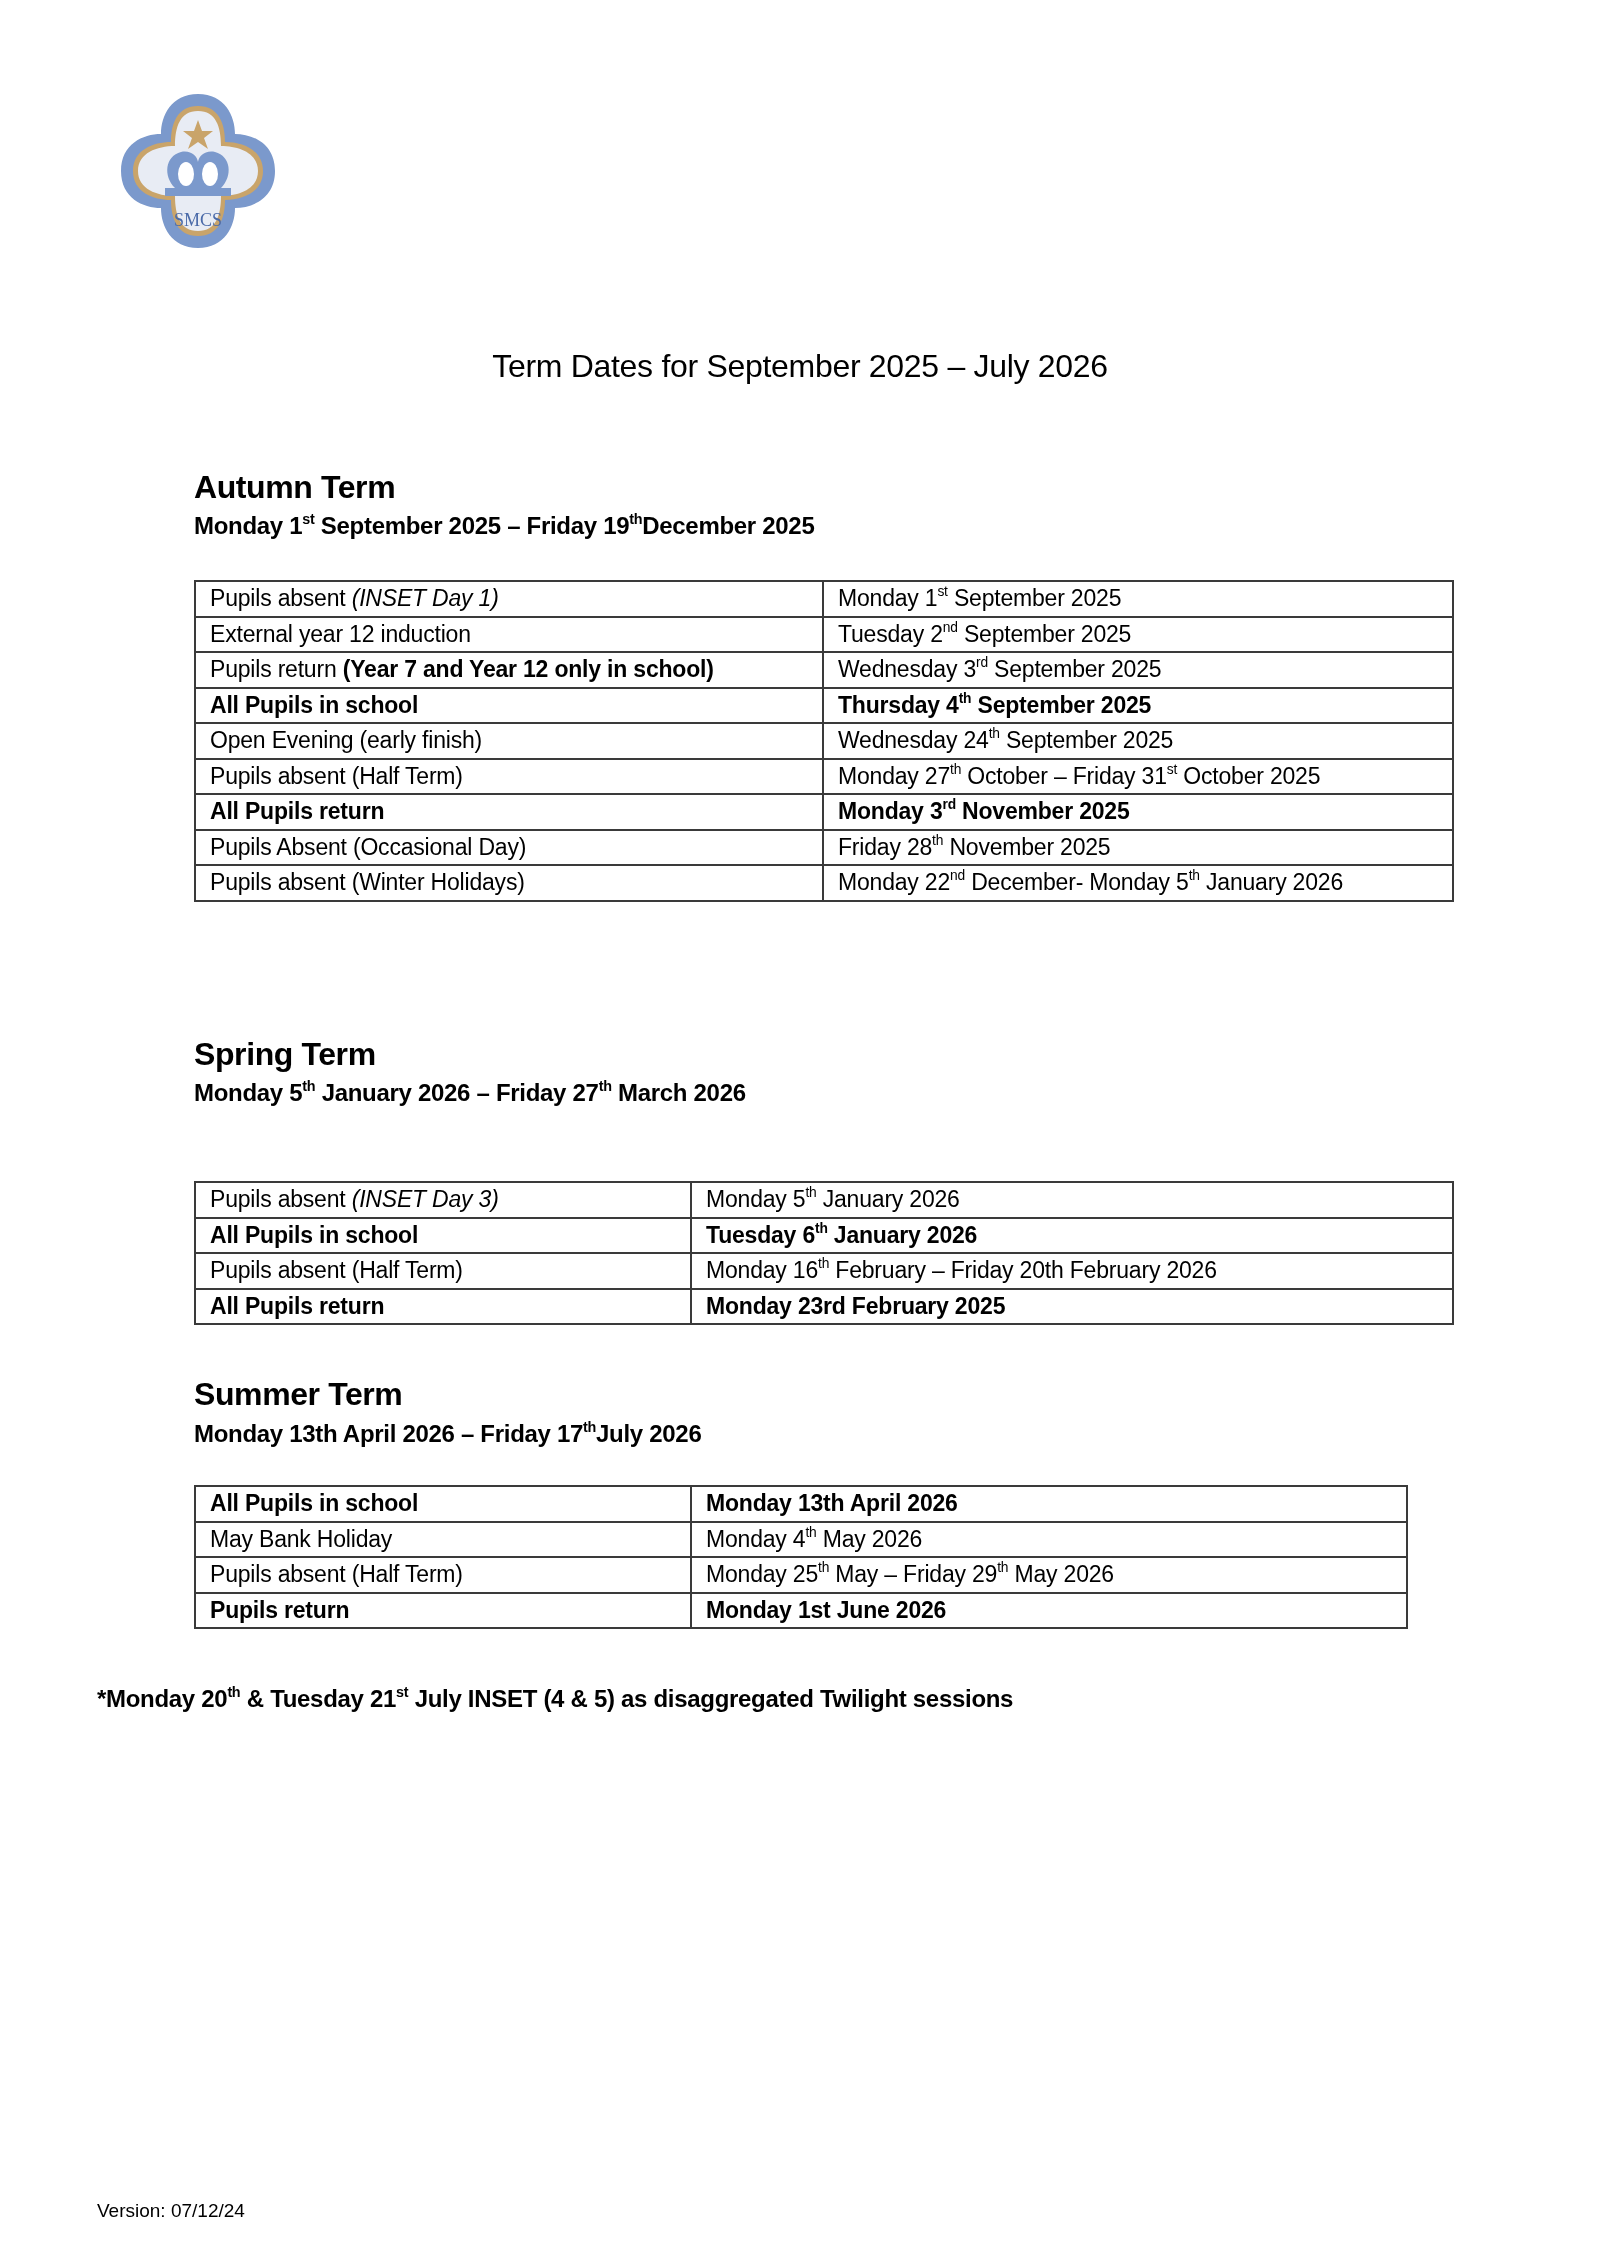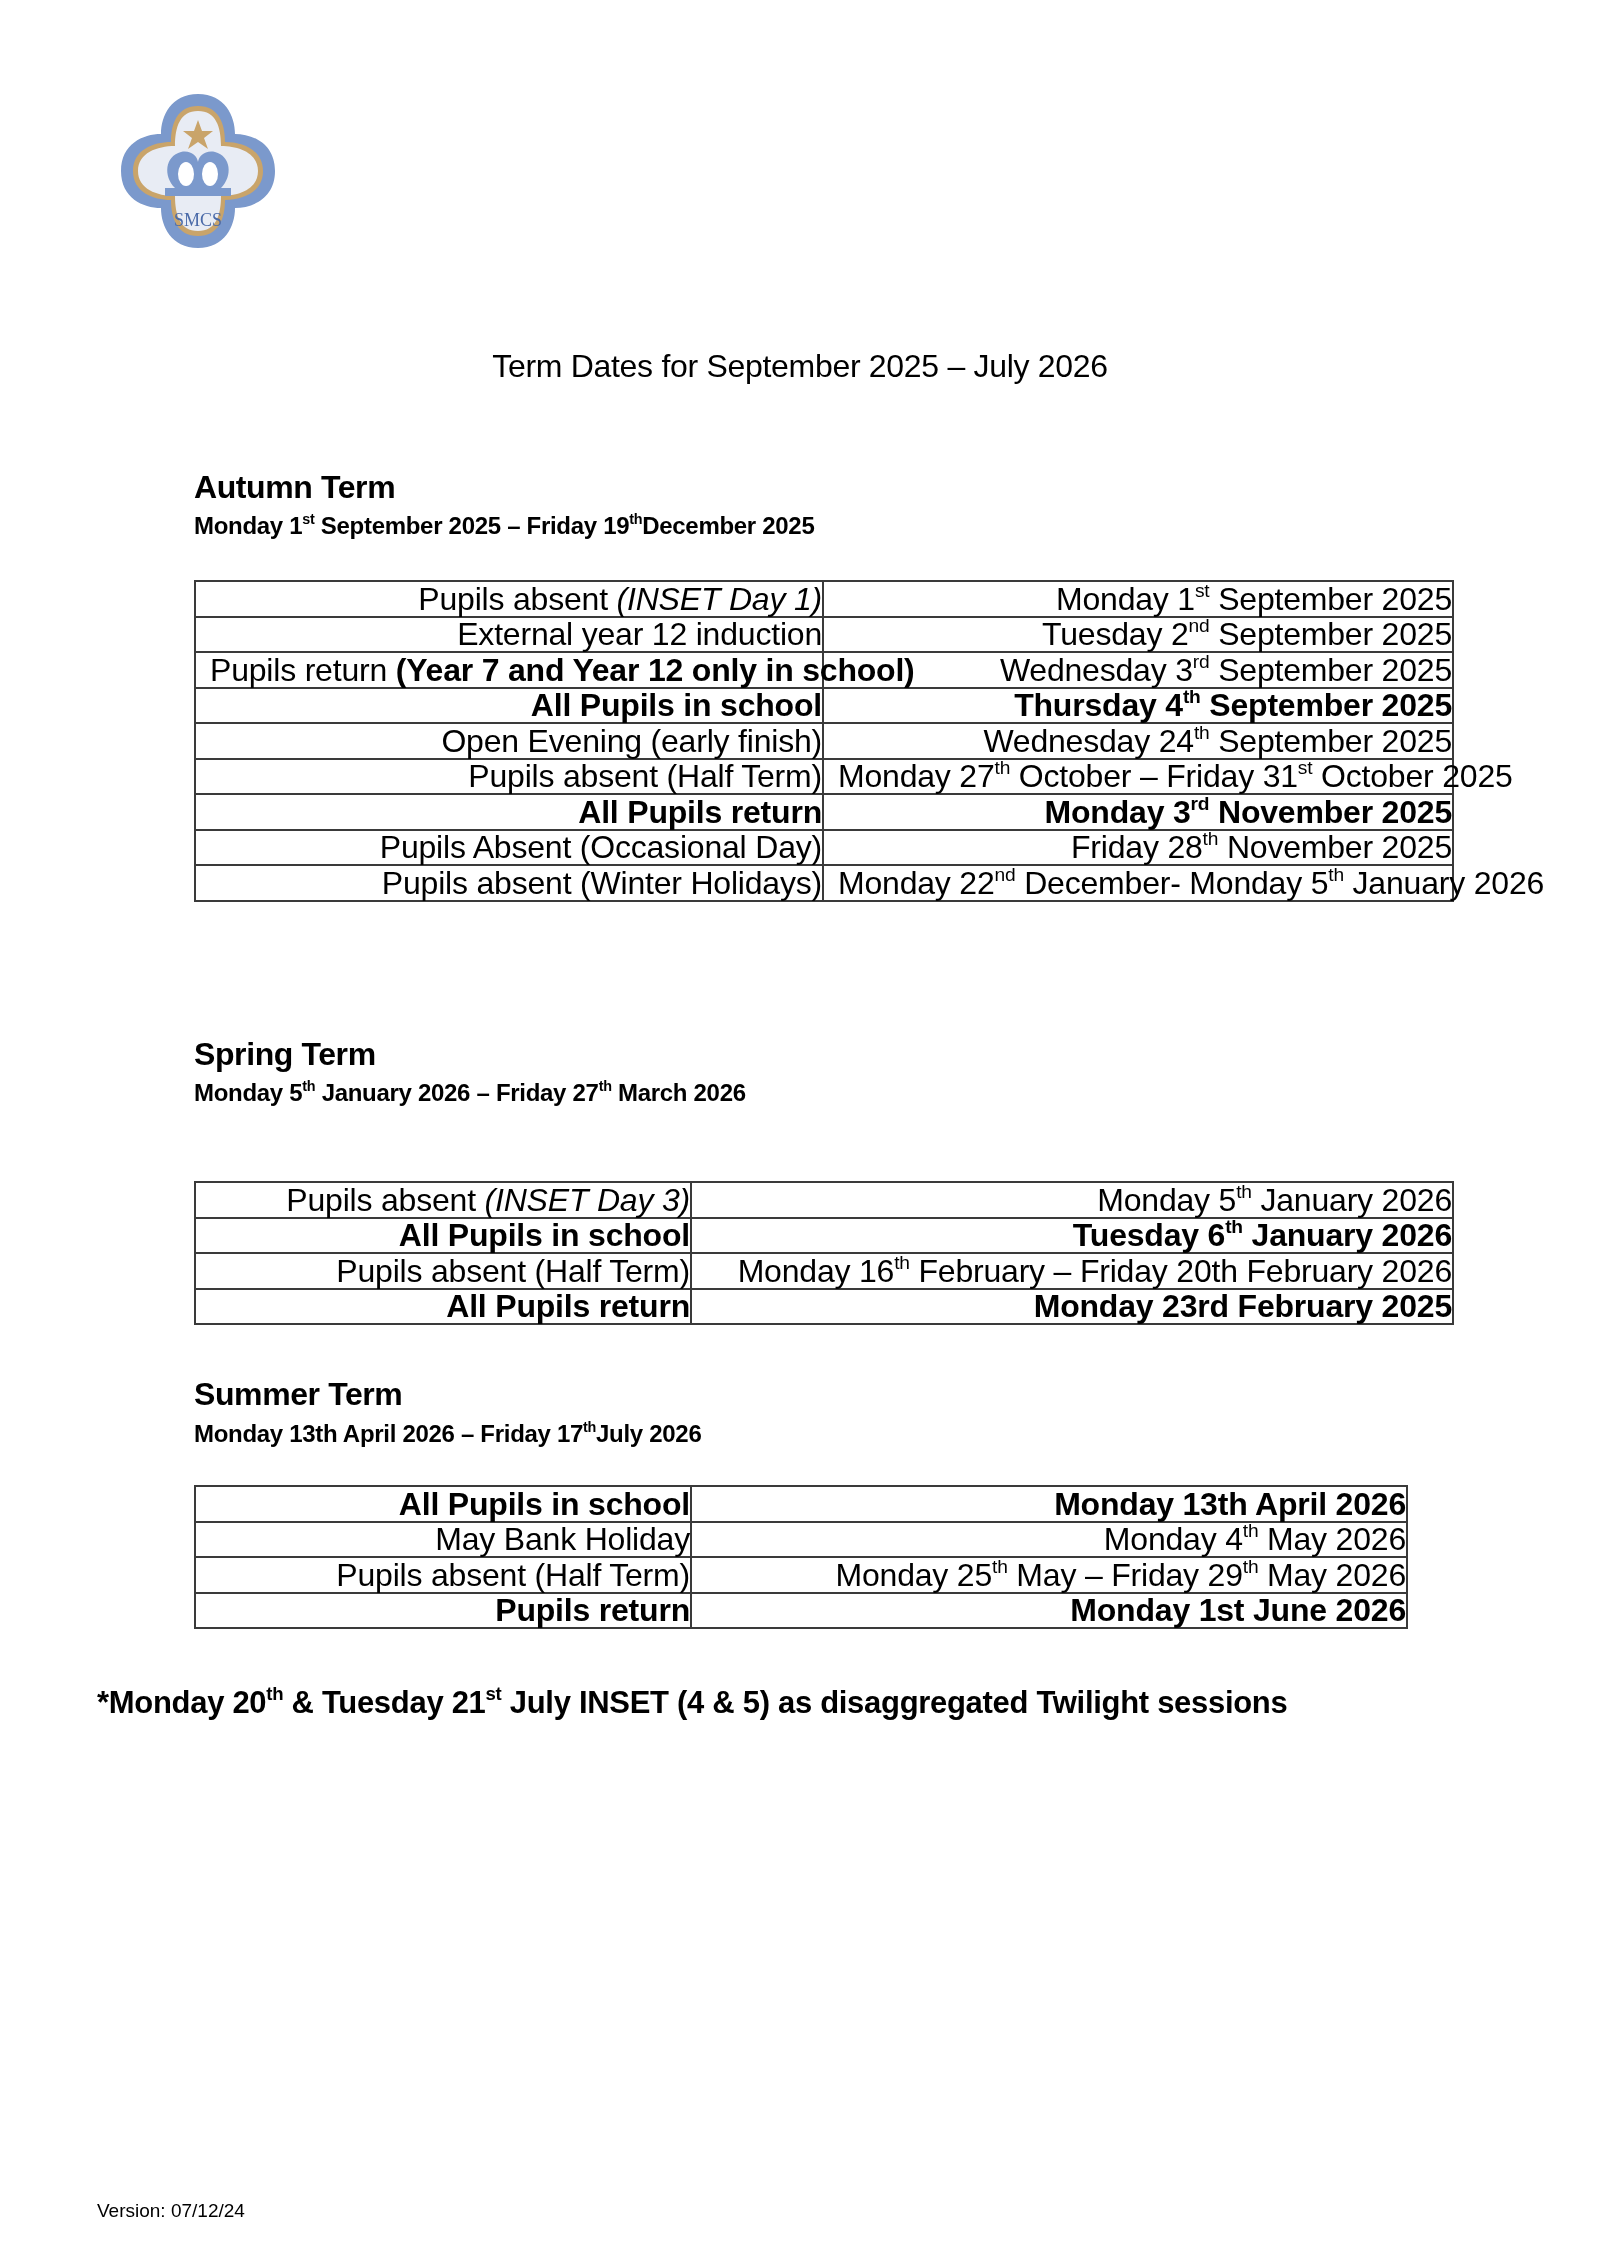--- a/index.html
+++ b/index.html
@@ -9,31 +9,30 @@
   }
   .logo { position: absolute; left: 113px; top: 86px; width: 170px; height: 170px; }
   .title {
     position: absolute; left: 0; width: 1600px; top: 348px; text-align: center;
     font-size: 32px; font-weight: normal; letter-spacing: -0.3px;
   }
   .term-heading { position: absolute; left: 194px; font-size: 32px; font-weight: bold; letter-spacing: -0.4px; }
   .term-range { position: absolute; left: 194px; font-size: 24px; font-weight: bold; letter-spacing: -0.3px; }
   sup { font-size: 0.6em; line-height: 0; vertical-align: 0.7em; }
   table.dates {
-    position: absolute; border-collapse: collapse; font-size: 32px; letter-spacing: -0.2px;
+    position: absolute; border-collapse: collapse; font-size: 23px; letter-spacing: -0.2px;
     table-layout: fixed;
-    text-align: right;
   }
   table.dates td {
     border: 2px solid #3a3a3a; height: 33.5px; padding: 0 0 0 14px;
     white-space: nowrap; vertical-align: middle; line-height: 1;
   }
   .b { font-weight: bold; }
   .i { font-style: italic; }
-  .note { position: absolute; left: 97px; top: 1685px; font-size: 31px; font-weight: bold; letter-spacing: -0.3px; }
+  .note { position: absolute; left: 97px; top: 1685px; font-size: 24px; font-weight: bold; letter-spacing: -0.3px; }
   .version { position: absolute; left: 97px; top: 2192px; font-size: 19px; margin-top: 8px; }
 </style>
 </head>
 <body>
 
 <div class="logo">
   <svg width="170" height="170" viewBox="0 0 170 170">
     <path d="M85 8 C112 8 122 30 122 48 C140 48 162 58 162 85 C162 112 140 122 122 122 C122 140 112 162 85 162 C58 162 48 140 48 122 C30 122 8 112 8 85 C8 58 30 48 48 48 C48 30 58 8 85 8 Z" fill="#7b99cc"></path>
     <path d="M85 20 C106 20 112 38 112 56 C130 56 150 64 150 85 C150 106 130 114 112 114 C112 132 106 150 85 150 C64 150 58 132 58 114 C40 114 20 106 20 85 C20 64 40 56 58 56 C58 38 64 20 85 20 Z" fill="#c9a46a"></path>
     <path d="M85 25 C103 25 108 41 108 60 C126 60 145 67 145 85 C145 103 126 110 108 110 C108 129 103 145 85 145 C67 145 62 129 62 110 C44 110 25 103 25 85 C25 67 44 60 62 60 C62 41 67 25 85 25 Z" fill="#e8ecf4"></path>

